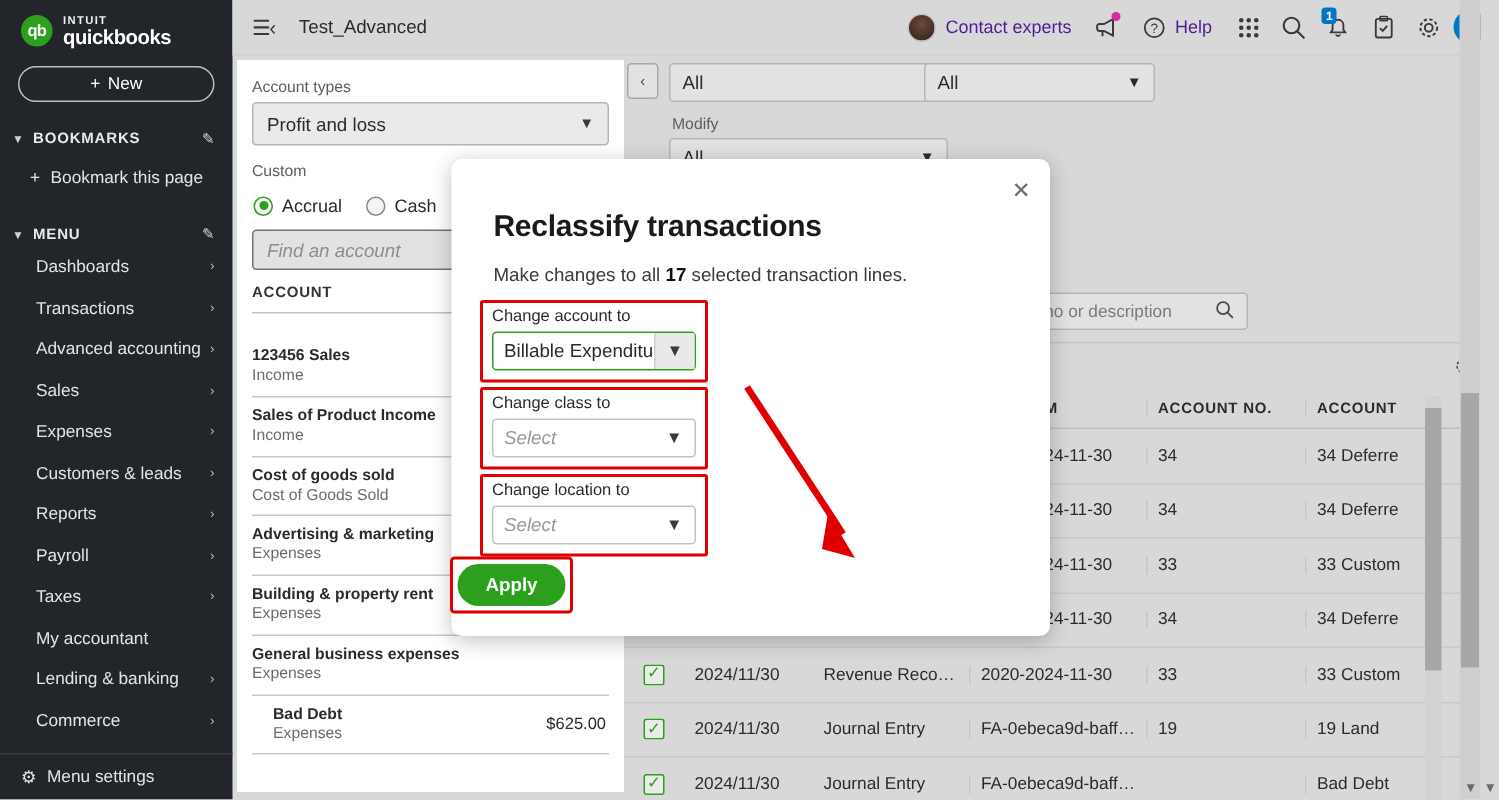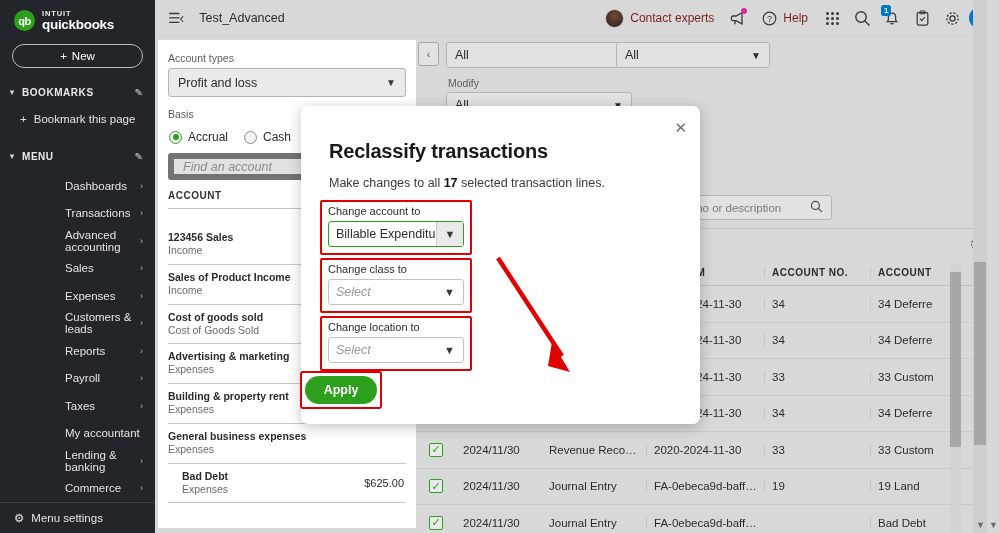--- a/index.html
+++ b/index.html
@@ -43,41 +43,41 @@
   .sec-head .sec-label { font-size: 10px; font-weight: bold; letter-spacing: 0.55px; flex: 1; }
   .pencil { font-size: 10px; color: #d4d4d4; cursor: pointer; }
 
   .bookmark-add {
     display: flex; align-items: center; gap: 7px;
     padding: 0 12px 0 20px; height: 26px; font-size: 11.5px; color: #e4e4e4;
     cursor: pointer;
   }
   .menu-list { margin-top: 2px; }
   .menu-item {
-    display: flex; align-items: center; padding: 0 12px 0 24px;
-    height: 27.5px; font-size: 11.5px; color: #e4e4e4; cursor: pointer; margin-left: 41px;
+    display: flex; padding: 0 12px 0 24px;
+    height: 27.5px; font-size: 11.5px; color: #e4e4e4; cursor: pointer;
   }
   .menu-item .label { flex: 1; }
   .menu-item .arrow { font-size: 9px; color: #bdbdbd; }
   .sidebar-spacer { flex: 1; }
   .menu-settings {
     border-top: 1px solid #3a3d43; height: 33px; display: flex; align-items: center;
     gap: 7px; padding-left: 14px; font-size: 11.5px; color: #e4e4e4; cursor: pointer;
   }
 
   
   #header {
     position: absolute; left: 155px; top: 0; width: 844px; height: 37px;
     background: #d8d8d8; display: flex; align-items: center;
     border-bottom: 1px solid #cfcfcf;
   }
   .hamburger { margin-left: 13px; font-size: 14px; color: #3a3a3a; cursor: pointer; letter-spacing:-1px;}
   .company-name { margin-left: 16px; font-size: 12.5px; color: #2b2b2b; }
   .header-right { margin-left: auto; display: flex; align-items: center; gap: 0px; padding-right: 8px; }
-  .hr-item { display: flex; align-items: center; gap: 6px; padding: 0 9px; cursor: pointer; font-size: 12px; color: #7f1d1d; }
+  .hr-item { display: flex; align-items: center; gap: 6px; padding: 0 9px; cursor: pointer; font-size: 12px; color: #4c1d95; }
   .avatar-photo {
     width: 19px; height: 19px; border-radius: 50%;
     background: radial-gradient(circle at 50% 35%, #6b4a3a 0%, #4b3228 55%, #2e2420 100%);
     border: 1px solid #c3c3c3;
   }
   .icon-btn { width: 30px; height: 30px; display: flex; align-items: center; justify-content: center; cursor: pointer; position: relative; color: #3a3a3a; }
   .badge-count {
     position: absolute; top: 2px; left: 4px;
     background: #0077c5; color: #fff; font-size: 8px; font-weight: bold;
     border-radius: 2.5px; padding: 0px 3px; line-height: 11px;
@@ -107,21 +107,21 @@
   .basis-row { display: flex; align-items: center; gap: 16px; padding: 6px 0 0 11px; }
   .radio { display: flex; align-items: center; gap: 6px; font-size: 12px; color: #2b2b2b; cursor: pointer; text-align: right; }
   .rad-circle { width: 13px; height: 13px; border-radius: 50%; border: 1.5px solid #8a8a8a; background:#f5f5f5; position: relative; }
   .rad-circle.on { border-color: #2ca01c; }
   .rad-circle.on::after {
     content:""; position: absolute; left: 2.5px; top: 2.5px; width: 6px; height: 6px;
     border-radius: 50%; background: #2ca01c;
   }
   .find-input {
     margin: 9px 10px 0 10px; height: 27px; background: #e2e2e2;
-    border: 6px solid #737373; border-radius: 3px; display: flex; align-items: center;
+    border: 1px solid #737373; border-radius: 3px; display: flex; align-items: center;
     padding: 0 9px; font-size: 12.5px; color: #8d8d8d; font-style: italic;
   }
   .acct-head {
     margin: 10px 10px 0 10px; border-bottom: 1px solid #c2c2c2;
     font-size: 10px; font-weight: bold; letter-spacing: 0.5px; color: #333;
     padding-bottom: 7px;
   }
   .acct-list { margin: 16px 10px; }
   .acct-row {
     border-bottom: 1px solid #c9c9c9; padding: 6px 2px 6px 0;
@@ -410,21 +410,21 @@
     </div>
   </div>
 
   <div id="leftpanel">
     <div class="lp-label">Account types</div>
     <div class="lp-select">
       <span>Profit and loss</span>
       <span class="cv">▼</span>
     </div>
 
-    <div class="lp-label" style="padding-top:11px">Basis</div>
+    <div class="lp-label" style="padding-top:11px">Custom</div>
     <div class="basis-row">
       <div class="radio">
         <span class="rad-circle on"></span>
         <span>Accrual</span>
       </div>
       <div class="radio">
         <span class="rad-circle"></span>
         <span>Cash</span>
       </div>
     </div>

